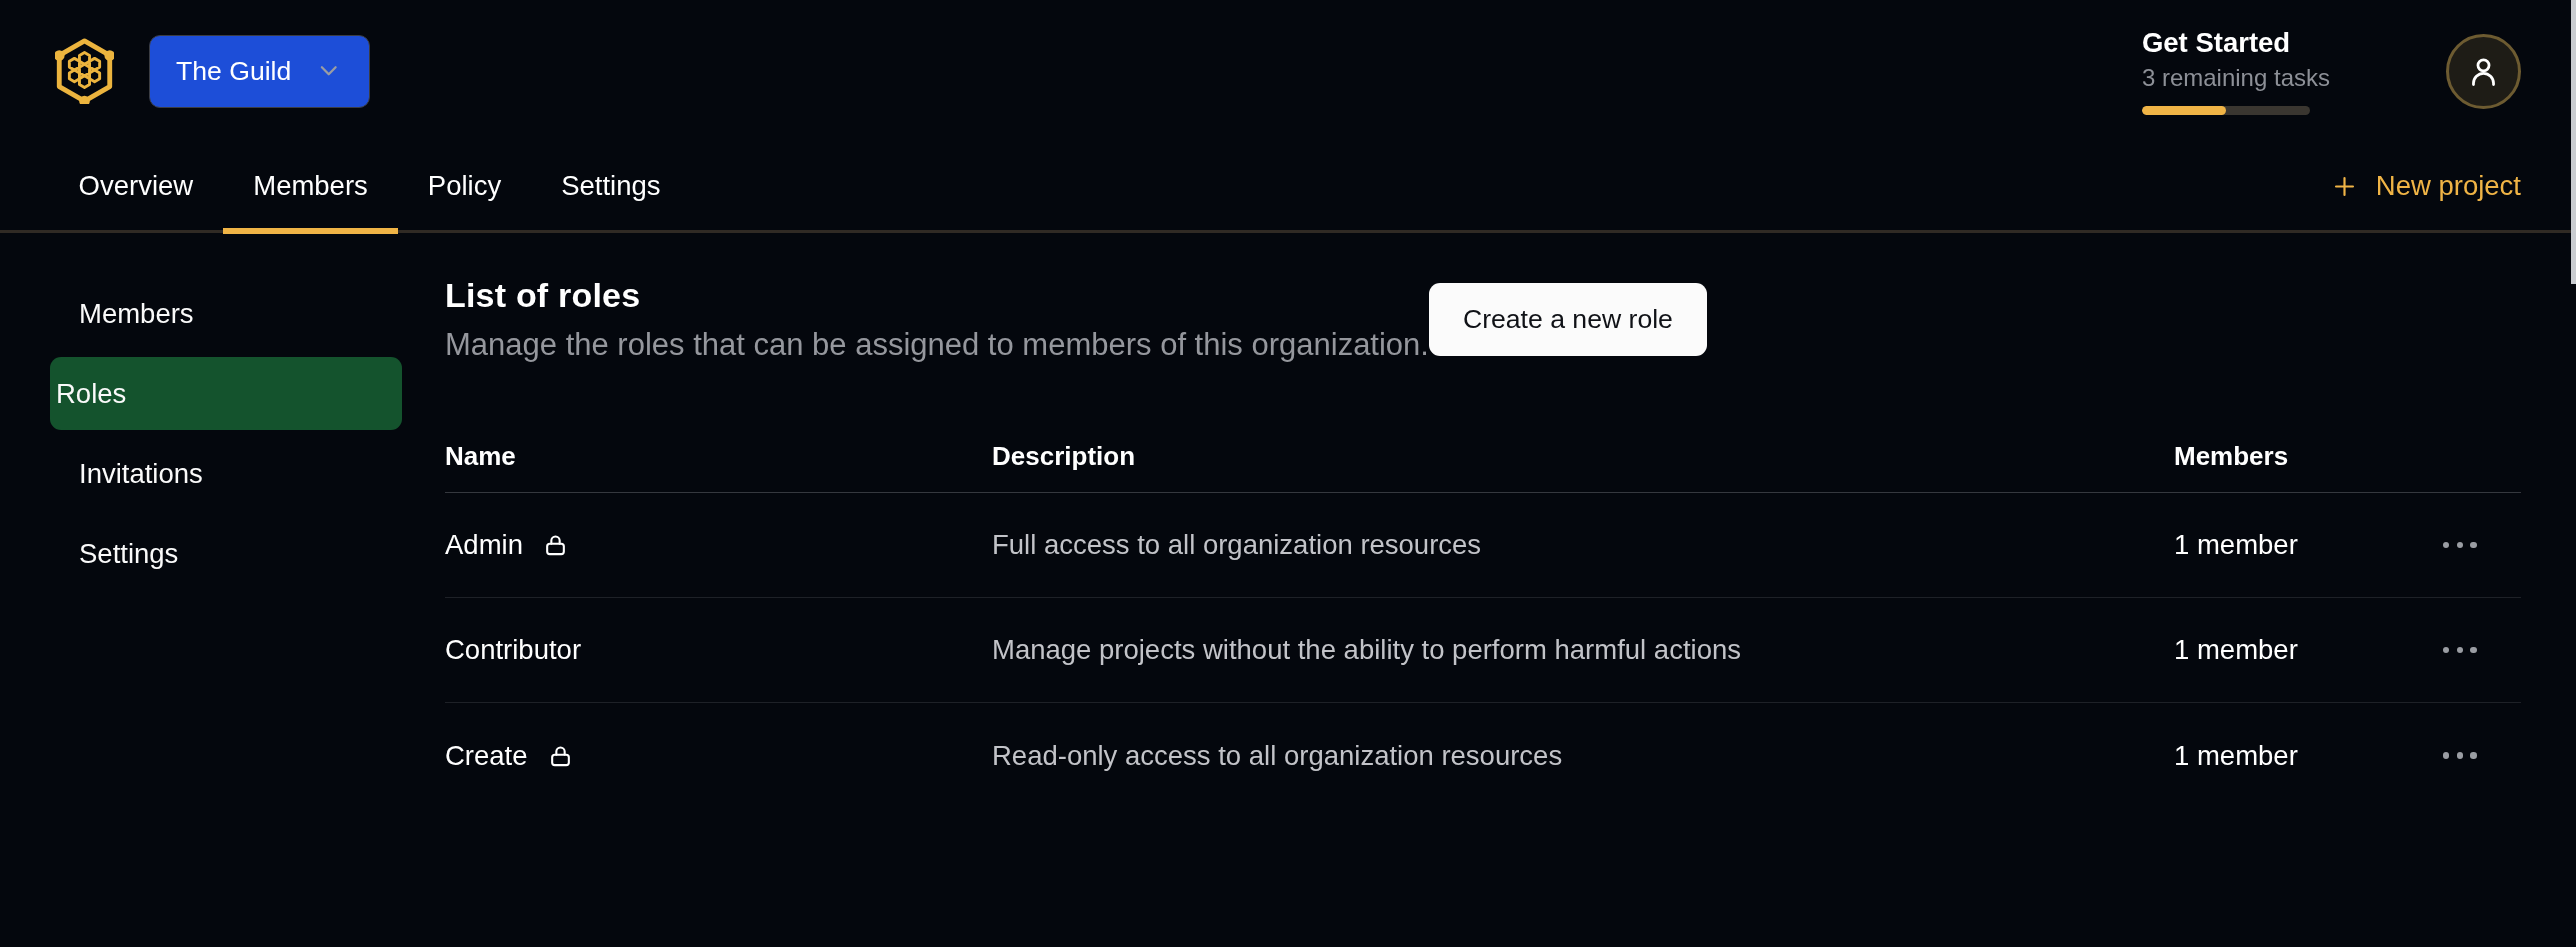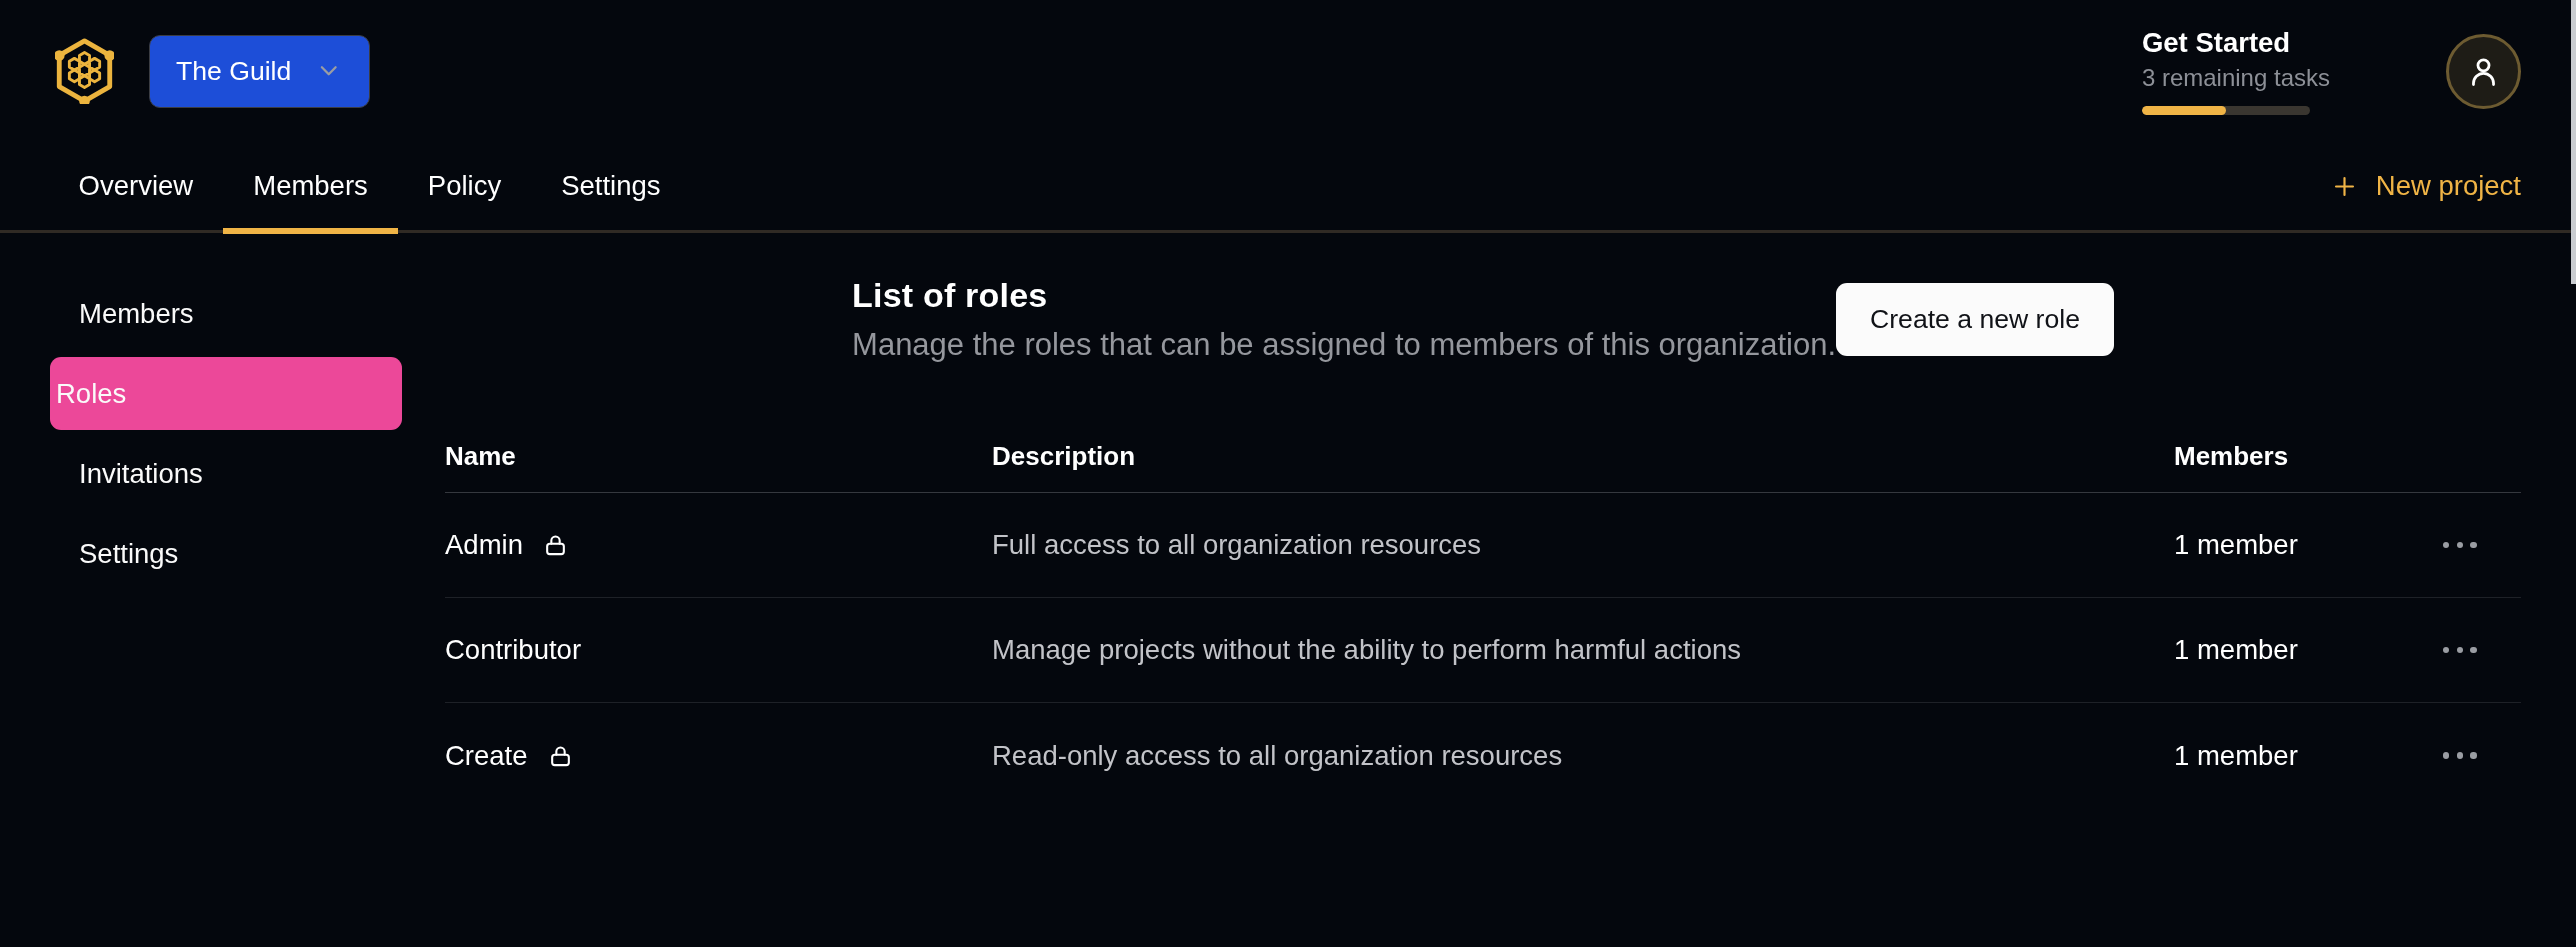--- a/index.html
+++ b/index.html
@@ -89,24 +89,24 @@
   .sidebar { width: 402px; flex: none; padding: 44px 0 0 50px; }
   .side-item {
     width: 352px; height: 73px;
     display: flex; align-items: center;
     padding-left: 29px;
     font-size: 27.5px; color: #fafafa;
     border-radius: 11px;
     margin-bottom: 7.3px;
     cursor: pointer;
   }
-  .side-item.active { background: #ec4899; padding-left: 6px; }
+  .side-item.active { background: #14532d; padding-left: 6px; }
 
   .main { flex: 1; padding: 43px 55px 0 43px; }
-  .main-header { display: flex; justify-content: center; align-items: flex-start; }
+  .main-header { display: flex; justify-content: flex-start; align-items: flex-start; }
   .page-title { font-size: 34px; font-weight: 700; color: #ffffff; letter-spacing: 0.2px; }
   .page-subtitle { font-size: 31px; color: #95979d; margin-top: 12px; }
   .create-btn {
     margin-top: 7.3px;
     height: 73px; padding: 0 34px;
     background: #fbfbfb; color: #101217;
     border: none; border-radius: 11px;
     font-size: 26.6px; font-family: "Liberation Sans", sans-serif;
     cursor: pointer;
   }

